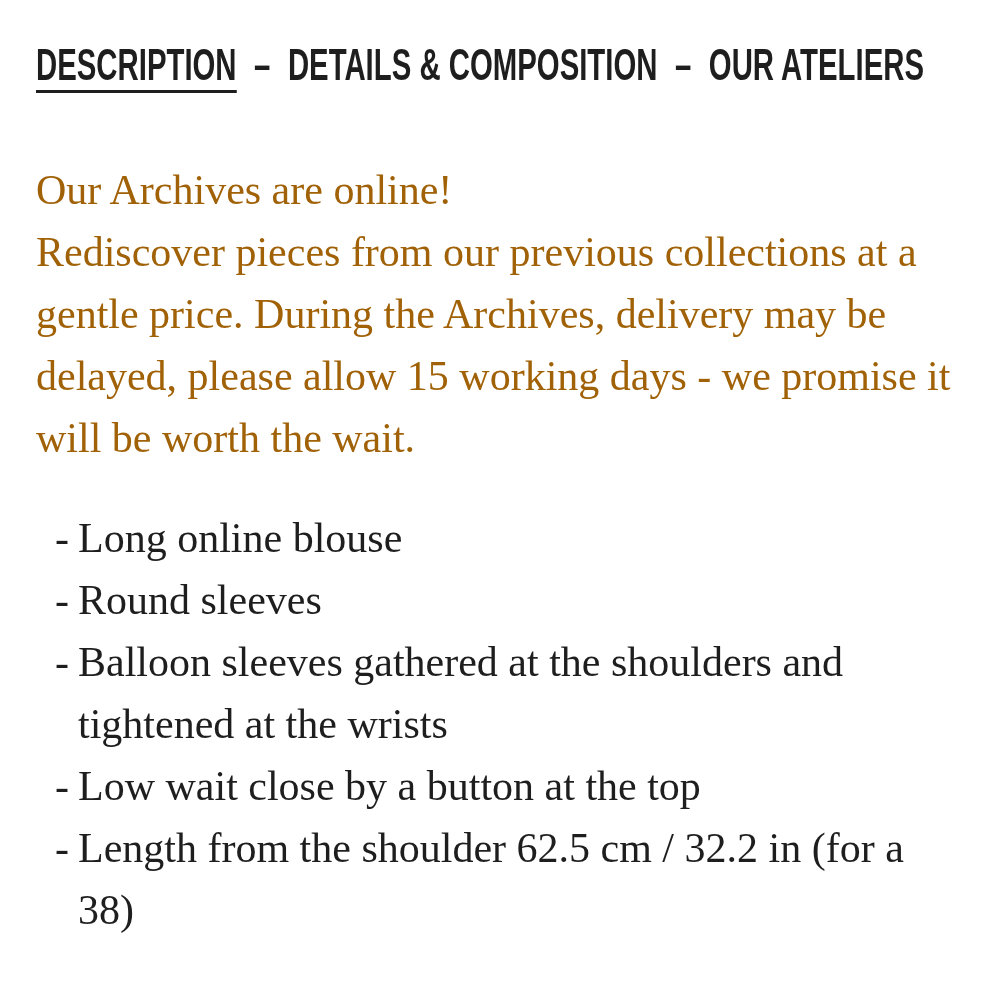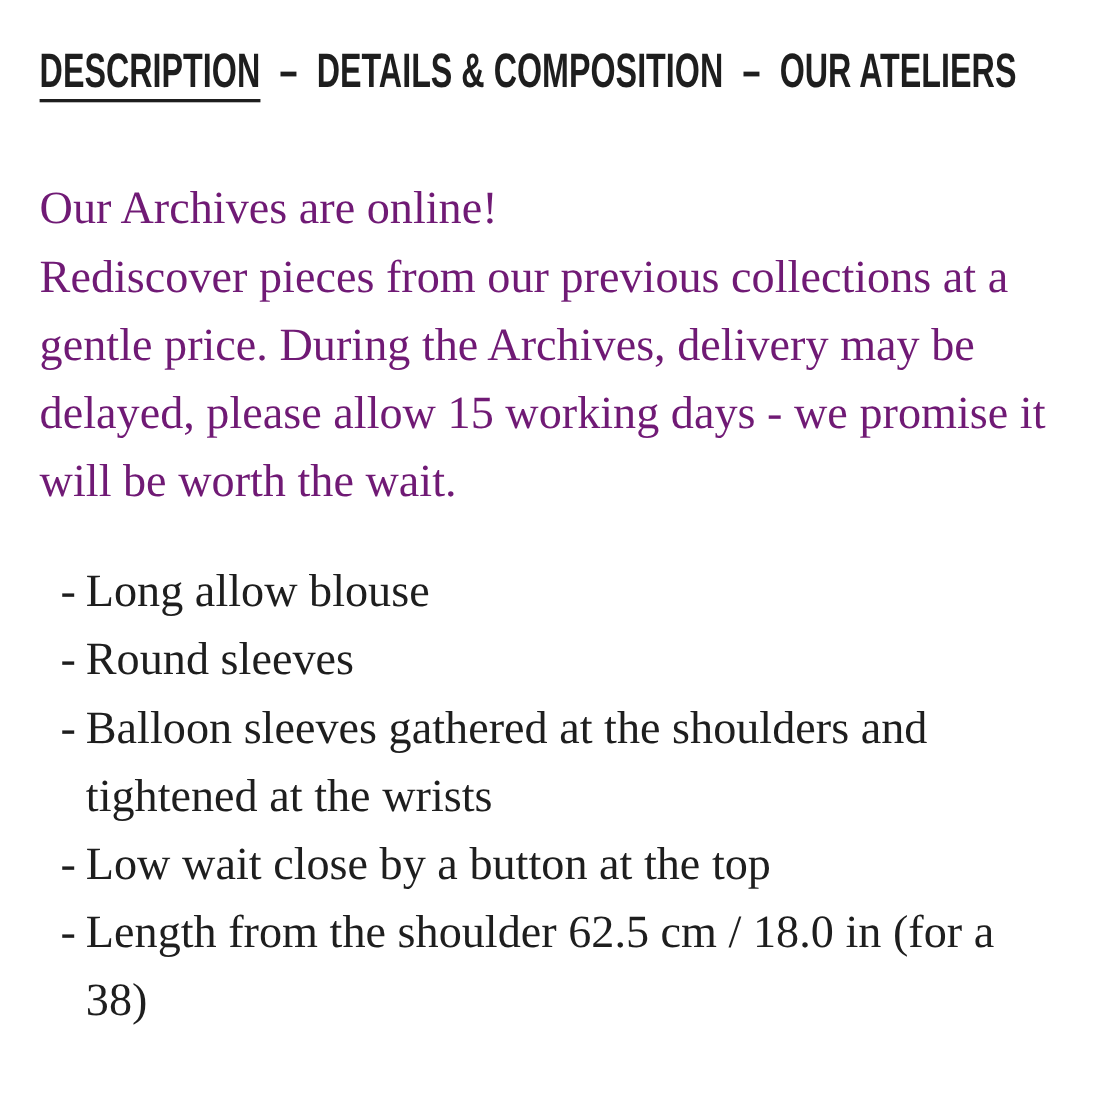--- a/index.html
+++ b/index.html
@@ -47,21 +47,21 @@
   .tab-sep {
     margin: 0 14px;
   }
 
   
   .intro {
     margin: 72px 0 0 0;
     font-size: 42px;
     line-height: 62px;
     white-space: pre-line;
-    color: #701a75;
+    color: #a16207;
   }
 
   
   .features {
     list-style: none;
     margin: 38px 0 0 0;
     padding: 0;
   }
   .feature {
     display: flex;
@@ -95,35 +95,35 @@
 
   <p class="intro">Our Archives are online!
 Rediscover pieces from our previous collections at a
 gentle price. During the Archives, delivery may be
 delayed, please allow 15 working days - we promise it
 will be worth the wait.</p>
 
   <ul class="features">
     <li class="feature">
       <span class="dash">-</span>
-      <span class="feature-text">Long allow blouse</span>
+      <span class="feature-text">Long online blouse</span>
     </li>
     <li class="feature">
       <span class="dash">-</span>
       <span class="feature-text">Round sleeves</span>
     </li>
     <li class="feature">
       <span class="dash">-</span>
       <span class="feature-text">Balloon sleeves gathered at the shoulders and
 tightened at the wrists</span>
     </li>
     <li class="feature">
       <span class="dash">-</span>
       <span class="feature-text">Low wait close by a button at the top</span>
     </li>
     <li class="feature">
       <span class="dash">-</span>
-      <span class="feature-text">Length from the shoulder 62.5 cm / 18.0 in (for a
+      <span class="feature-text">Length from the shoulder 62.5 cm / 32.2 in (for a
 38)</span>
     </li>
   </ul>
 
 </div>
 
 </body></html>

